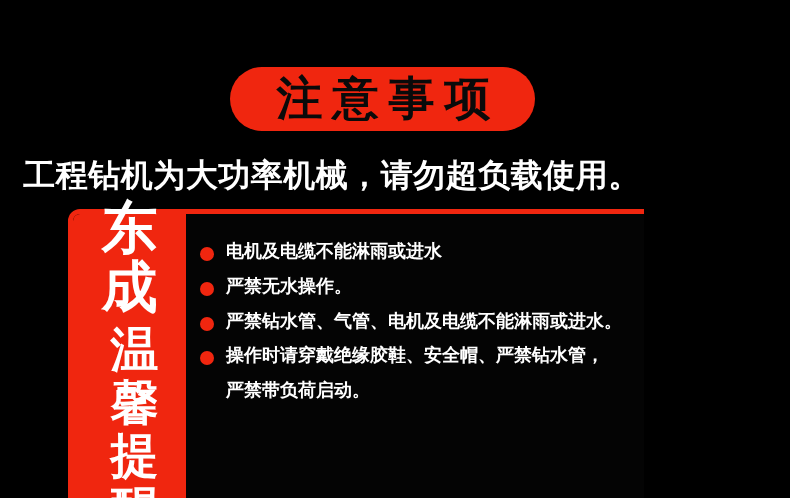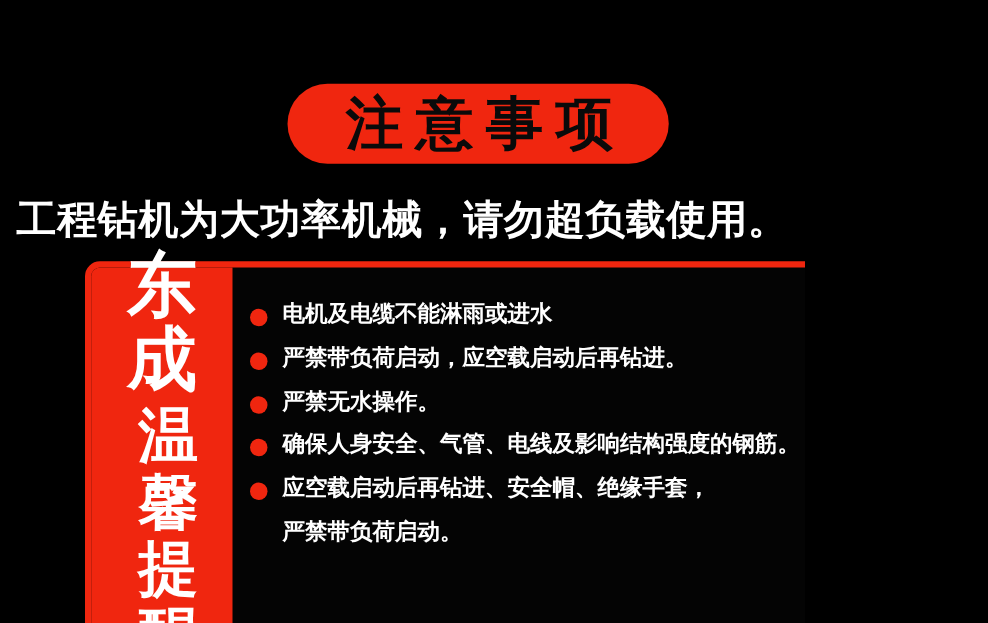--- a/index.html
+++ b/index.html
@@ -41,20 +41,21 @@
   .headline {
     position: absolute;
     top: 110px;
     left: 0;
     width: 100%;
     text-align: center;
     color: var(--color-text_white, #fff);
     font-size: 32px;
     letter-spacing: 0.5px;
     white-space: nowrap;
+    padding-left: 10px;
   }
   
   .notice-box {
     position: absolute;
     left: 68px;
     top: 165px;
     width: 659px;
     height: 315px;
     box-sizing: border-box;
     border: 5px solid var(--color-red, #f0260f);
@@ -142,33 +143,29 @@
       <div class="subtitle">温馨提醒</div>
     </div>
 
     <ul class="notices">
       <li class="notice">
         <span class="dot"></span>
         <span class="txt">电机及电缆不能淋雨或进水</span>
       </li>
       <li class="notice">
         <span class="dot"></span>
-        <span class="txt">严禁带负荷启动，应空载启动后再钻进。</span>
-      </li>
-      <li class="notice">
-        <span class="dot"></span>
         <span class="txt">严禁无水操作。</span>
       </li>
       <li class="notice">
         <span class="dot"></span>
-        <span class="txt">确保人身安全、气管、电线及影响结构强度的钢筋。</span>
+        <span class="txt">严禁钻水管、气管、电机及电缆不能淋雨或进水。</span>
       </li>
       <li class="notice">
         <span class="dot"></span>
-        <span class="txt">应空载启动后再钻进、安全帽、绝缘手套，</span>
+        <span class="txt">操作时请穿戴绝缘胶鞋、安全帽、严禁钻水管，</span>
       </li>
       <li class="notice no-dot">
         <span class="txt">严禁带负荷启动。</span>
       </li>
     </ul>
 
   </div>
 
 </div>
 

